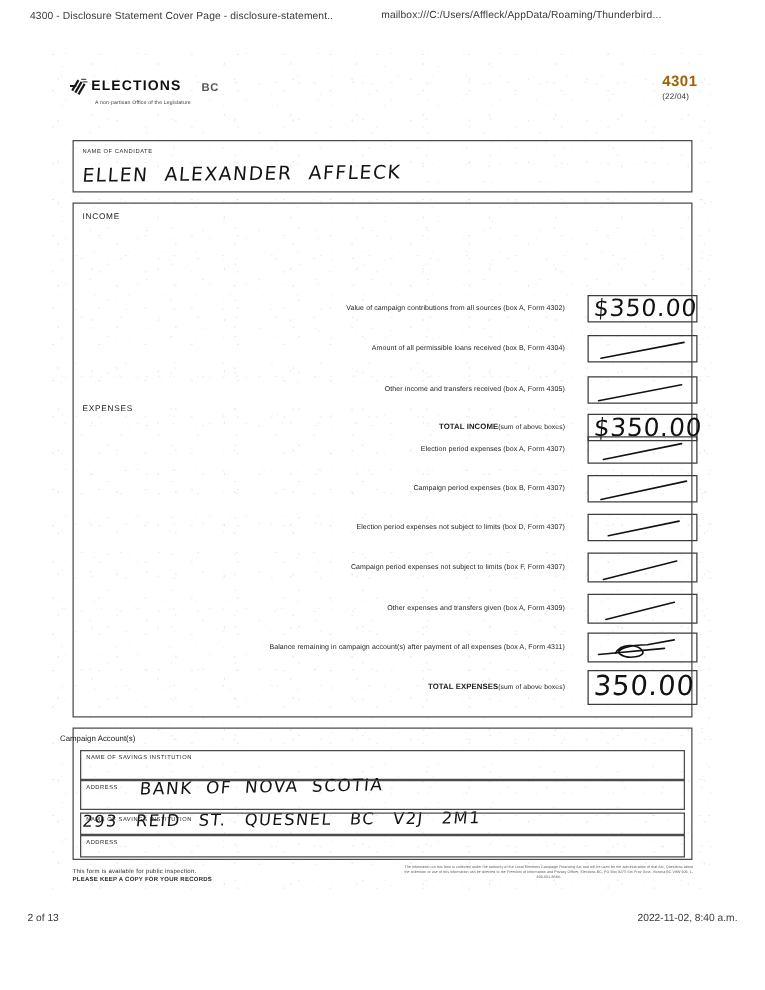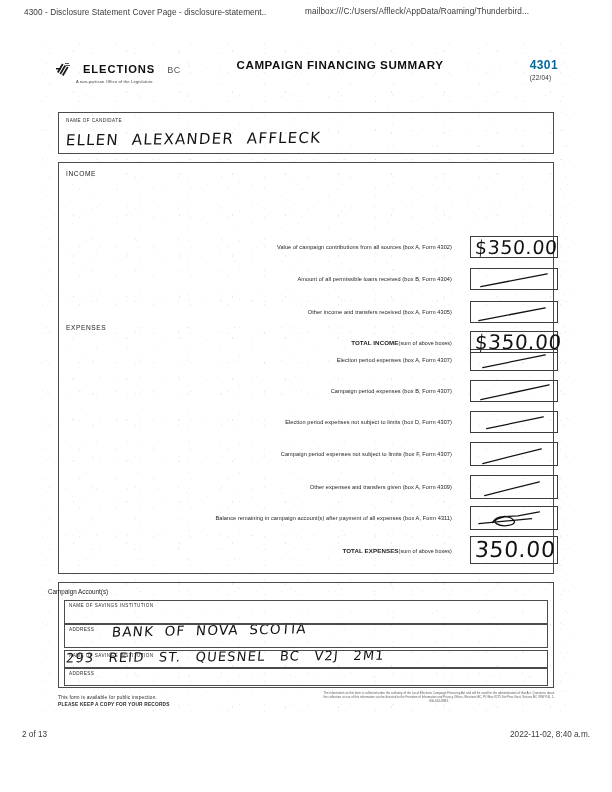--- a/index.html
+++ b/index.html
@@ -76,32 +76,32 @@
       radial-gradient(circle at 33% 60%, rgba(90,90,90,.20) .5px, transparent .6px),
       radial-gradient(circle at 72% 70%, rgba(90,90,90,.22) .5px, transparent .6px);
     background-size: 37px 29px, 43px 31px, 29px 37px, 53px 41px, 31px 47px,
                      47px 33px, 39px 43px, 51px 29px, 27px 35px, 45px 39px;
   }
 
   
   .masthead { position: absolute; left: 0; top: 16px; width: 532px; height: 46px; }
 
   .logo-wrap { position: absolute; left: 16px; top: 6px; width: 125px; }
-  .logo-row { display: flex; align-items: center; gap: 10px; }
+  .logo-row { display: flex; align-items: center; gap: 0; }
   .logo-mark { width: 17px; height: 15px; flex: 0 0 auto; }
   .logo-word {
     font-size: 11.2px;
     font-weight: bold;
     letter-spacing: .9px;
     color: #111;
     line-height: 1;
   }
   .logo-bc {
-    font-size: 9px; font-weight: normal; letter-spacing: .5px;
-    color: #555; margin-left: 2px;
+    font-size: 9px; font-weight: bold; letter-spacing: .5px;
+    color: #555; margin-left: 16px;
   }
   .logo-sub {
     font-size: 4.1px;
     letter-spacing: .15px;
     color: #3c3c3c;
     margin-top: 2px;
     margin-left: 20px;
     white-space: nowrap;
   }
 
@@ -109,21 +109,21 @@
   .title-main {
     font-size: 11.6px; font-weight: bold; letter-spacing: .55px; color: #111;
     white-space: nowrap;
   }
   .title-sub {
     font-size: 9.6px; font-weight: bold; letter-spacing: .5px; color: #111;
     margin-top: 4px; white-space: nowrap;
   }
 
   .formno { position: absolute; right: 14px; top: 2px; text-align: left; }
-  .formno-num { font-size: 12px; font-weight: bold; color: #0369a1; letter-spacing: .4px; }
+  .formno-num { font-size: 12px; font-weight: bold; color: #a16207; letter-spacing: .4px; }
   .formno-rev { font-size: 6.4px; color: #333; margin-top: 2px; letter-spacing: .2px; }
 
   
   .panel {
     position: absolute;
     border: 1px solid #4c4c4c;
     box-sizing: border-box;
     background: transparent;
   }
   .panel-name  { left: 18px; top: 72px;  width: 496px; height: 42px; }
@@ -263,21 +263,20 @@
             <polygon points="20,6 28,6 28,8 20,8"></polygon>
           </g>
         </svg>
         <span class="logo-word">ELECTIONS</span>
         <span class="logo-bc">BC</span>
       </div>
       <div class="logo-sub">A non-partisan Office of the Legislature</div>
     </div>
 
     <div class="title-block">
-      <div class="title-main">CAMPAIGN FINANCING SUMMARY</div>
     </div>
 
     <div class="formno">
       <div class="formno-num">4301</div>
       <div class="formno-rev">(22/04)</div>
     </div>
   </div>
 
   <div class="panel panel-name"></div>
   <div class="field-label" style="left:26px; top:78px;">NAME OF CANDIDATE</div>

